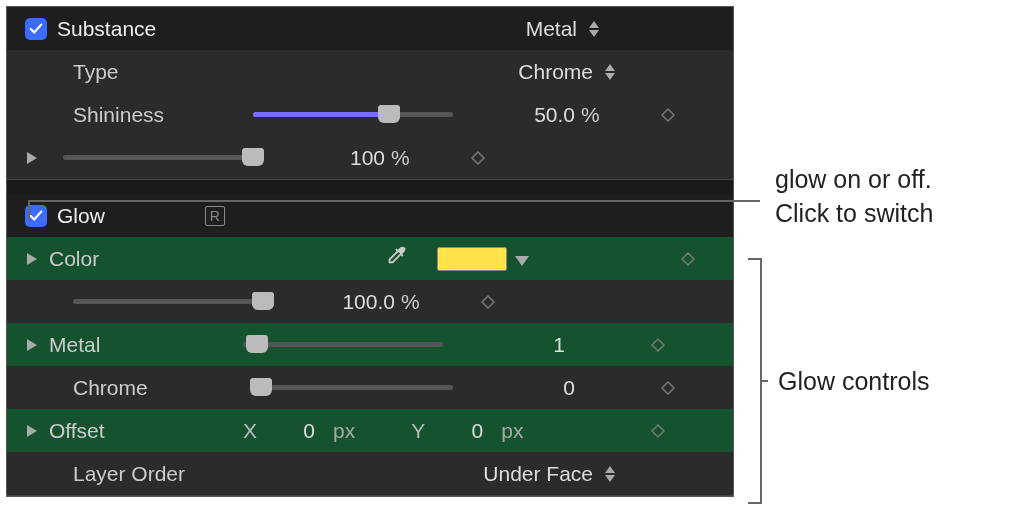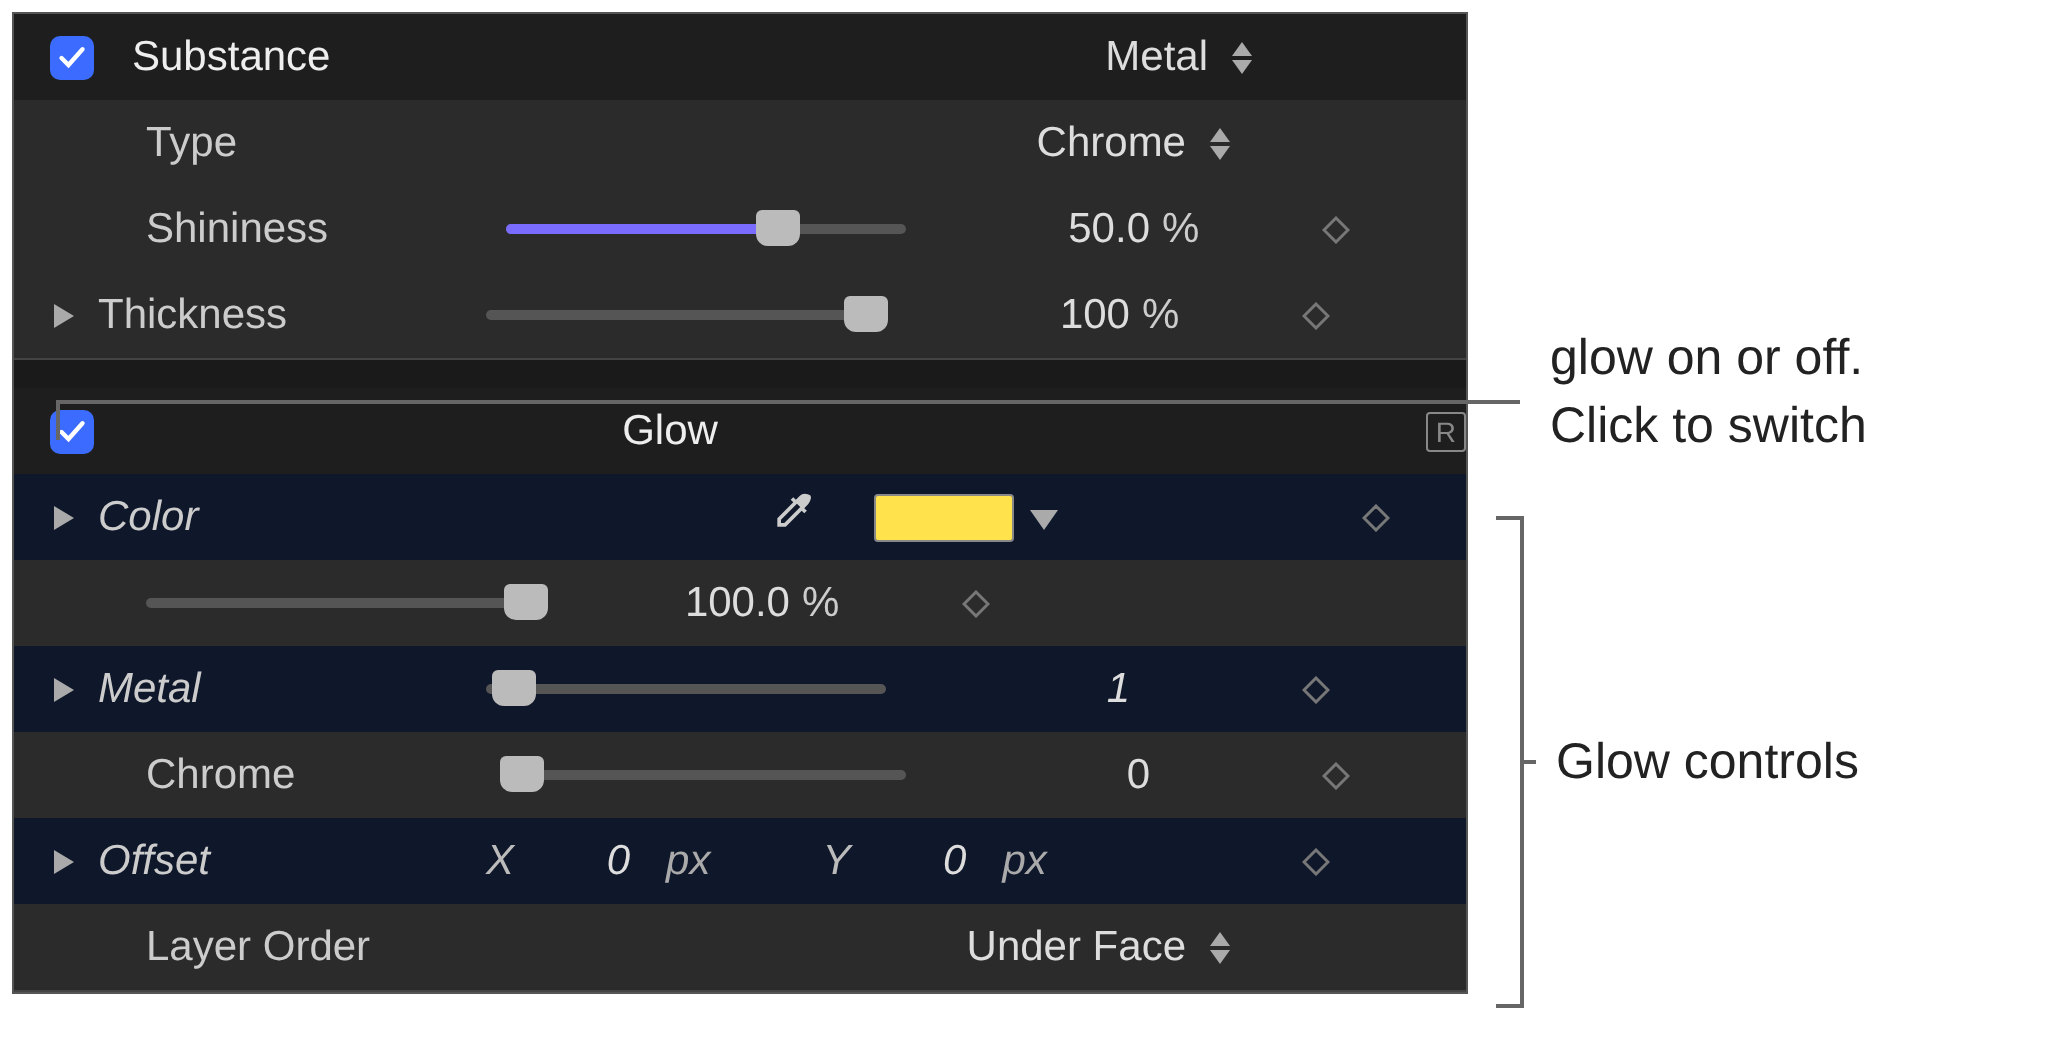--- a/index.html
+++ b/index.html
@@ -21,22 +21,22 @@
     color: #ddd;
   }
   .section { border-bottom: 1px solid #444; }
   .row {
     display: flex;
     align-items: center;
     height: 43px;
     padding-left: 18px;
     position: relative;
   }
-  .row.alt { background: #0f172a; font-style: italic; }
-  .row.group { background: #1e1e1e; justify-content: space-between; }
+  .row.alt { background: #14532d; }
+  .row.group { background: #1e1e1e; }
   .cb {
     width: 22px; height: 22px; border-radius: 5px;
     background: #3b6cff; display: flex; align-items: center;
     justify-content: center; margin-right: 10px;
   }
   .cb svg { width: 14px; height: 14px; }
   .disc {
     width: 14px; display: inline-flex; justify-content: center;
     margin-right: 10px; color: #888; cursor: pointer;
   }
@@ -179,21 +179,20 @@
           </svg>
       </div>
     </div>
 
     <div class="row">
       <span class="disc">
         <svg viewBox="0 0 10 12">
             <path d="M0 0 L10 6 L0 12 Z"></path>
           </svg>
       </span>
-      <span class="label">Thickness</span>
       <div style="width:14px"></div>
       <div class="slider-wrap">
         <div class="slider-track">
           <div class="slider-thumb" style="left:95%"></div>
         </div>
       </div>
       <div class="valcol">
         <span>100</span>
         <span class="unit">%</span>
       </div>

